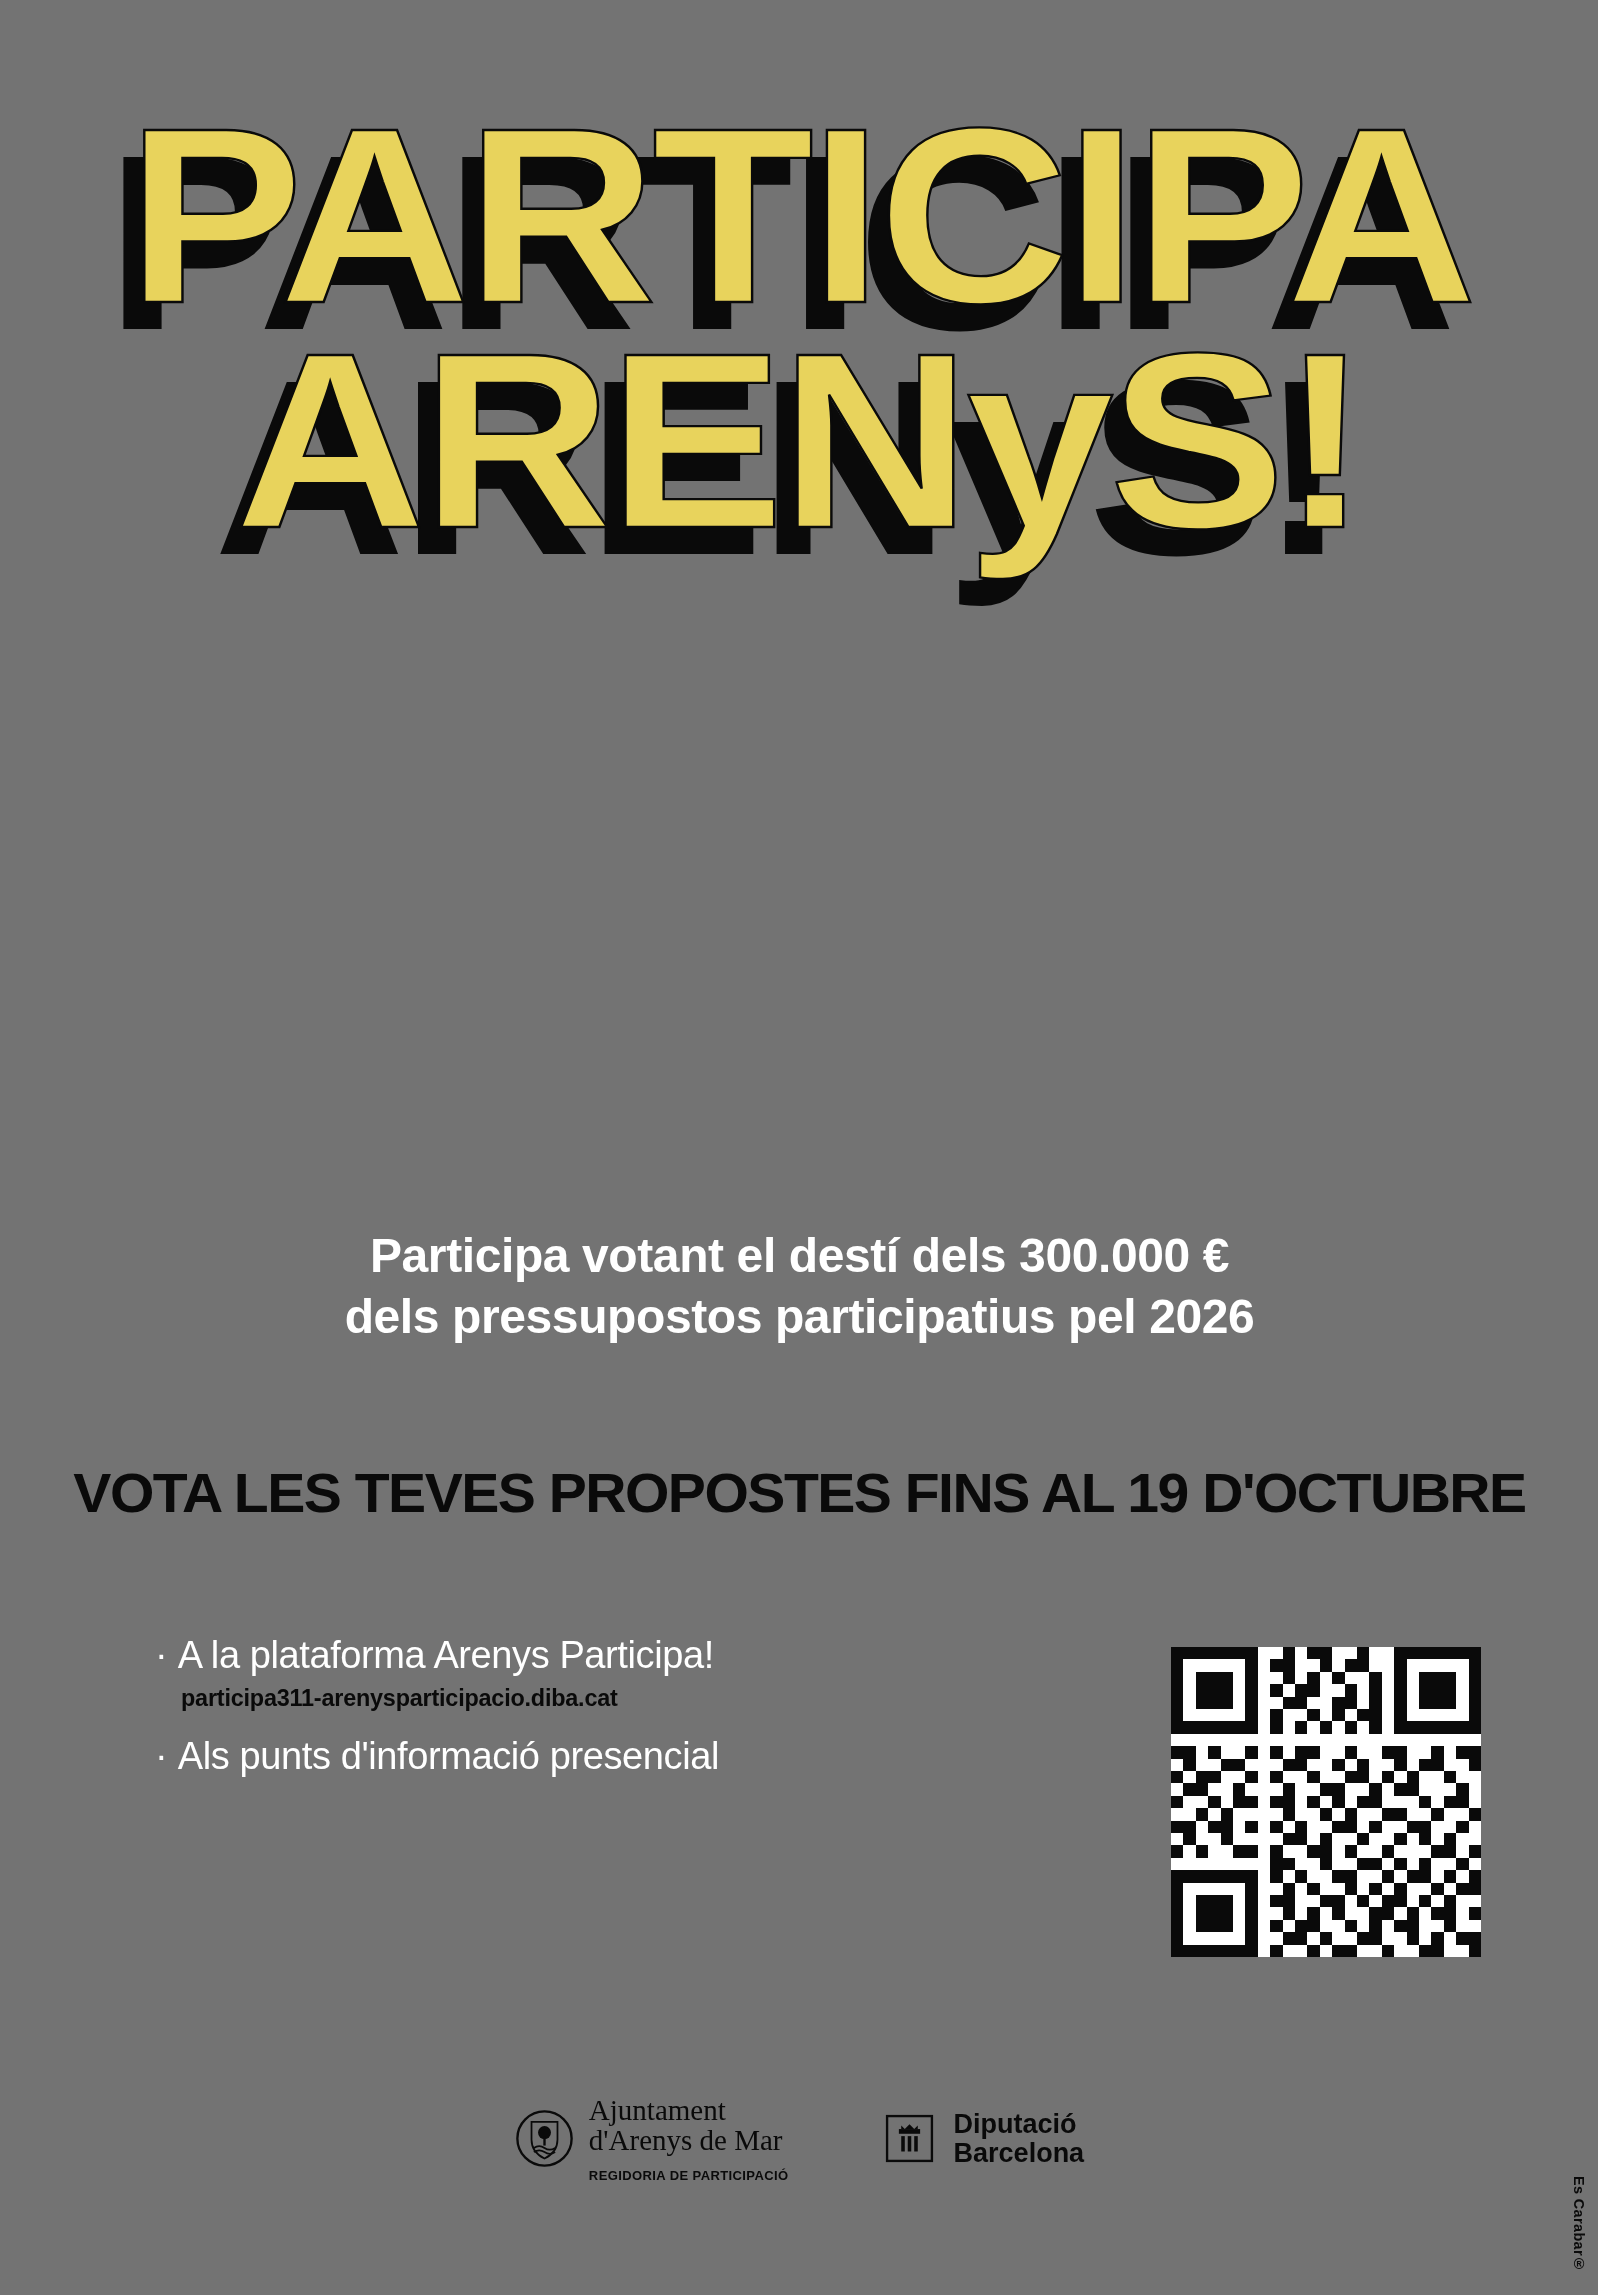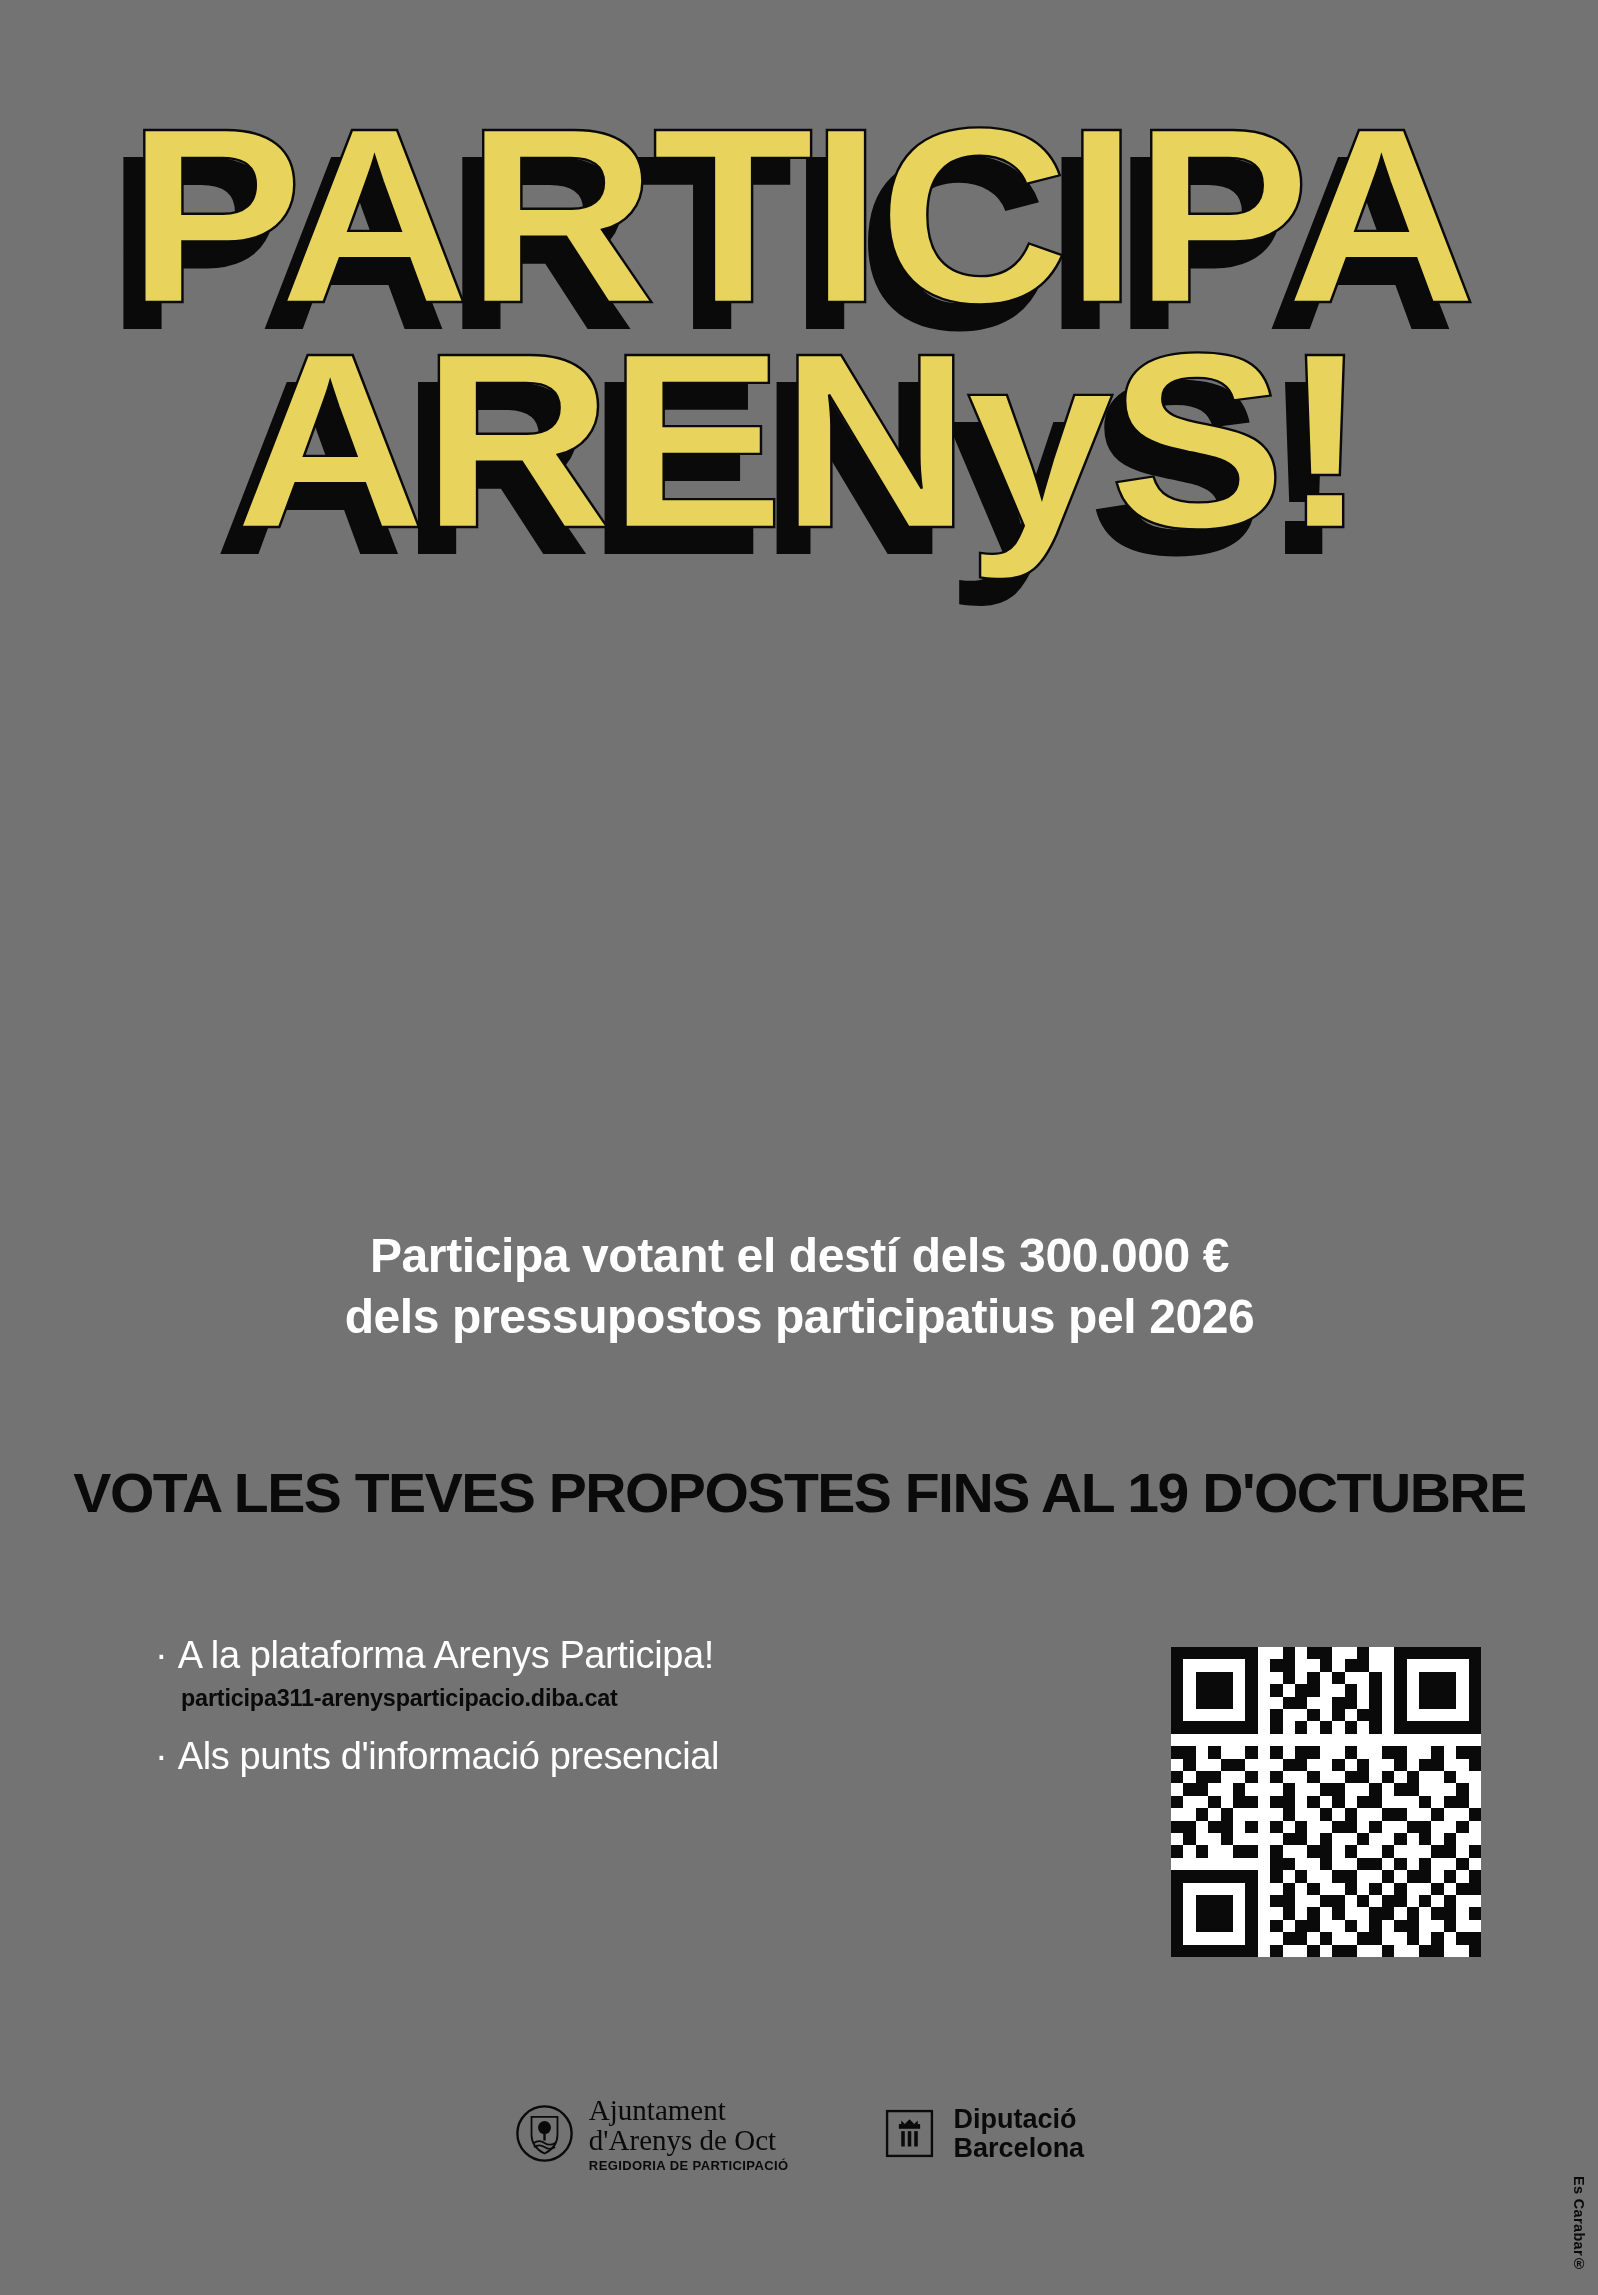--- a/index.html
+++ b/index.html
@@ -156,21 +156,21 @@
   .logo-mark {
     width: 59px;
     height: 59px;
     flex: 0 0 auto;
   }
   .logo-text-1 {
     line-height: 1.05;
   }
   .logo-text-1 .l1 { font-size: 29px; font-family: "Liberation Serif", serif; }
   .logo-text-1 .l2 { font-size: 29px; font-family: "Liberation Serif", serif; }
-  .logo-text-1 .l3 { font-size: 13px; font-weight: bold; letter-spacing: 0.4px; margin-top: 3px; }
+  .logo-text-1 .l3 { font-size: 13px; font-weight: bold; letter-spacing: 0.4px; margin-top: 13px; }
   .logo-text-2 { line-height: 1.08; }
   .logo-text-2 .l1 { font-size: 27px; font-weight: bold; }
   .logo-text-2 .l2 { font-size: 27px; font-weight: bold; }
 
   
   .credit {
     position: absolute;
     right: 12px;
     bottom: 23px;
     color: #0a0a0a;
@@ -423,21 +423,21 @@
       <svg class="logo-mark" viewBox="0 0 100 100">
         <circle cx="50" cy="50" r="46" fill="none" stroke="#0a0a0a" stroke-width="4"></circle>
         <path d="M28 22 h44 v30 c0 18 -14 28 -22 32 c-8 -4 -22 -14 -22 -32 z" fill="none" stroke="#0a0a0a" stroke-width="3"></path>
         <circle cx="50" cy="40" r="11" fill="#0a0a0a"></circle>
         <rect x="48" y="46" width="4" height="16" fill="#0a0a0a"></rect>
         <path d="M32 66 q9 -6 18 0 q9 6 18 0" fill="none" stroke="#0a0a0a" stroke-width="3"></path>
         <path d="M32 73 q9 -6 18 0 q9 6 18 0" fill="none" stroke="#0a0a0a" stroke-width="3"></path>
       </svg>
       <div class="logo-text-1">
         <div class="l1">Ajuntament</div>
-        <div class="l2">d'Arenys de Oct</div>
+        <div class="l2">d'Arenys de Mar</div>
         <div class="l3">REGIDORIA DE PARTICIPACIÓ</div>
       </div>
     </div>
 
     <div class="logo-group">
       <svg class="logo-mark" viewBox="0 0 100 100">
         <rect x="12" y="12" width="76" height="76" fill="none" stroke="#0a0a0a" stroke-width="4"></rect>
         <path d="M32 34 h36 v8 h-36 z" fill="#0a0a0a"></path>
         <path d="M36 28 l6 6 l8 -8 l8 8 l6 -6 v6 h-28 z" fill="#0a0a0a"></path>
         <rect x="36" y="46" width="6" height="26" fill="#0a0a0a"></rect>

